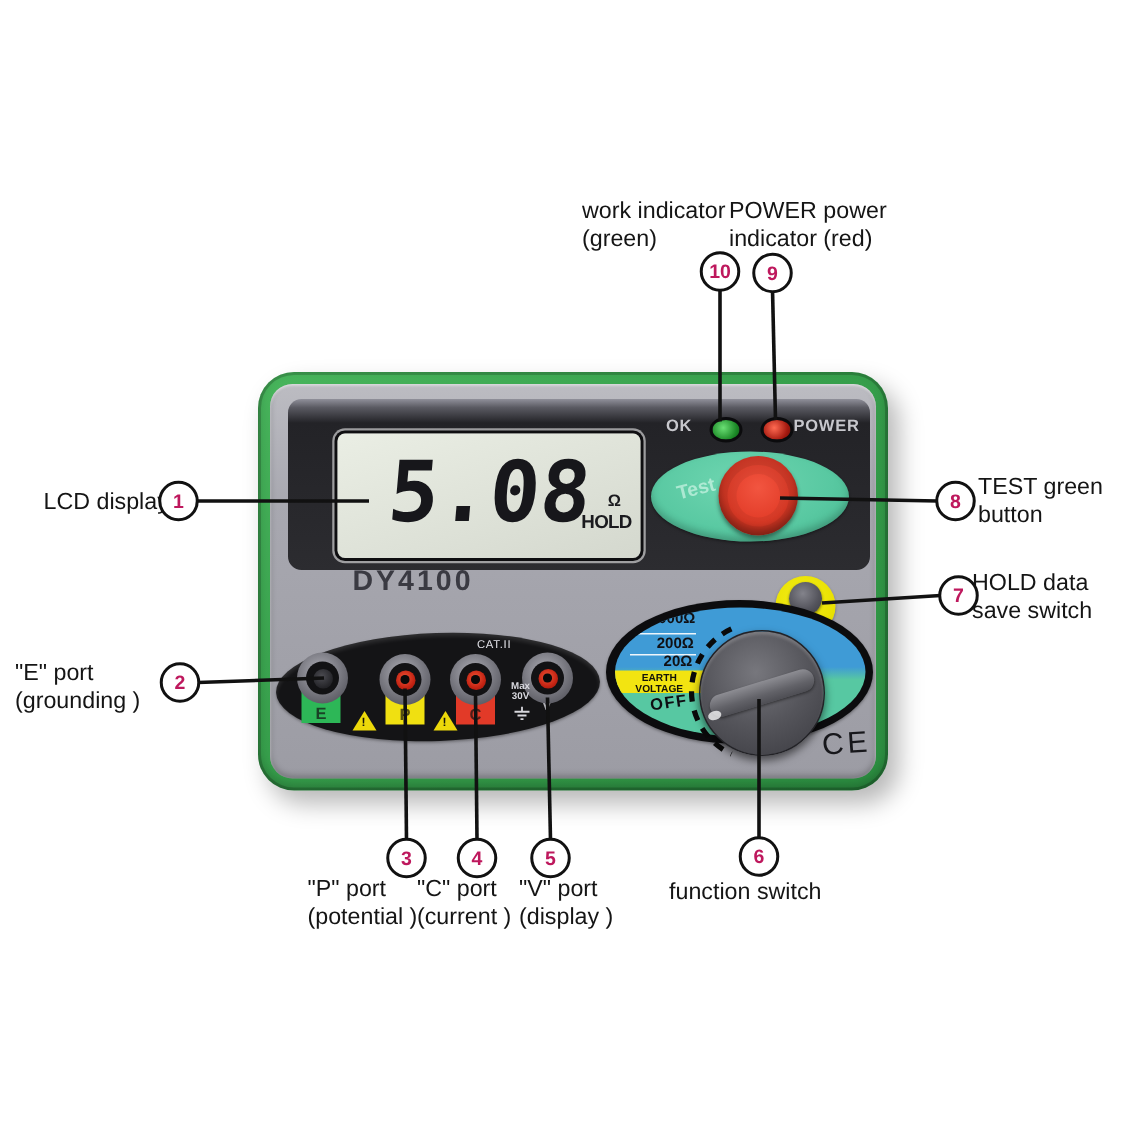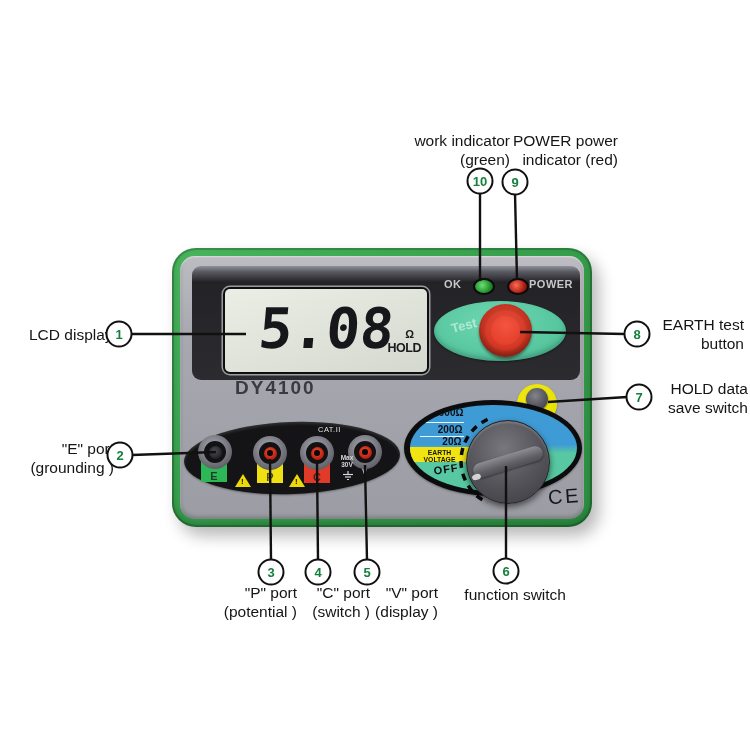--- a/index.html
+++ b/index.html
@@ -1,23 +1,23 @@
 <!DOCTYPE html>
 <html><head>
 <meta charset="utf-8">
 <style>
   html,body{margin:0;padding:0;background:#fff;}
   .canvas{position:relative;width:750px;height:750px;background:#ffffff;
           font-family:"Liberation Sans",sans-serif;overflow:hidden;}
 
   
-  .label{position:absolute;font-size:15.5px;color:#151515;line-height:1.22;text-align:right;z-index:7;}
+  .label{position:absolute;font-size:15.5px;color:#151515;line-height:1.22;text-align:left;z-index:7;}
   .label.left-align{text-align:left;}
   .callout{position:absolute;width:23px;height:23px;border:2.3px solid #111;border-radius:50%;
-           background:#fff;color:#15803d;font-size:13px;font-weight:bold;display:flex;align-items:center;
+           background:#fff;color:#be185d;font-size:13px;font-weight:bold;display:flex;align-items:center;
            justify-content:center;transform:translate(-50%,-50%);z-index:8;}
   .lines-layer{position:absolute;left:0;top:0;z-index:6;}
 
   
   .device{position:absolute;left:172px;top:248px;width:420px;height:279px;border-radius:24px;
           background:linear-gradient(145deg,#48b55c 0%,#37a04c 45%,#2c8f41 100%);
           box-shadow:7px 9px 16px rgba(0,0,0,.28), inset 0 0 0 2px rgba(0,0,0,.18), inset 0 -4px 8px rgba(0,0,0,.25);
           z-index:1;}
   .panel{position:absolute;left:8px;top:8px;width:404px;height:263px;border-radius:15px;
          background:linear-gradient(180deg,#bcbcc2 0%,#a8a8b0 30%,#9c9ca4 100%);
@@ -170,34 +170,34 @@
     <div>indicator (red)</div>
   </div>
   <div class="label left-align" style="left:29px;top:326px">
     <div>LCD display</div>
   </div>
   <div class="label" style="left:10px;top:440px;width:104px">
     <div>"E" port</div>
     <div>(grounding )</div>
   </div>
   <div class="label" style="left:652px;top:316px;width:92px">
-    <div>EARTH test</div>
+    <div>TEST green</div>
     <div>button</div>
   </div>
   <div class="label" style="left:648px;top:380px;width:100px">
     <div>HOLD data</div>
     <div>save switch</div>
   </div>
   <div class="label" style="left:205px;top:584px;width:92px">
     <div>"P" port</div>
     <div>(potential )</div>
   </div>
   <div class="label" style="left:278px;top:584px;width:92px">
     <div>"C" port</div>
-    <div>(switch )</div>
+    <div>(current )</div>
   </div>
   <div class="label" style="left:346px;top:584px;width:92px">
     <div>"V" port</div>
     <div>(display )</div>
   </div>
   <div class="label" style="left:446px;top:586px;width:120px">
     <div>function switch</div>
   </div>
 
   <div class="device">

